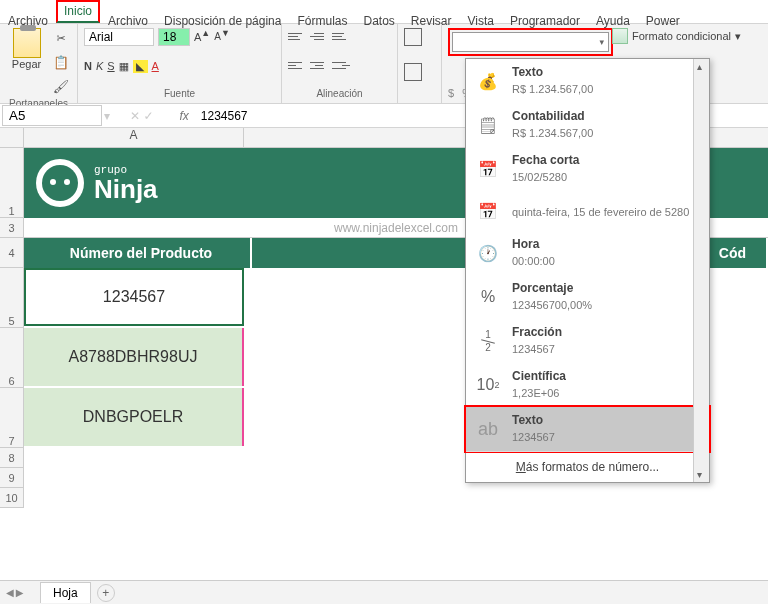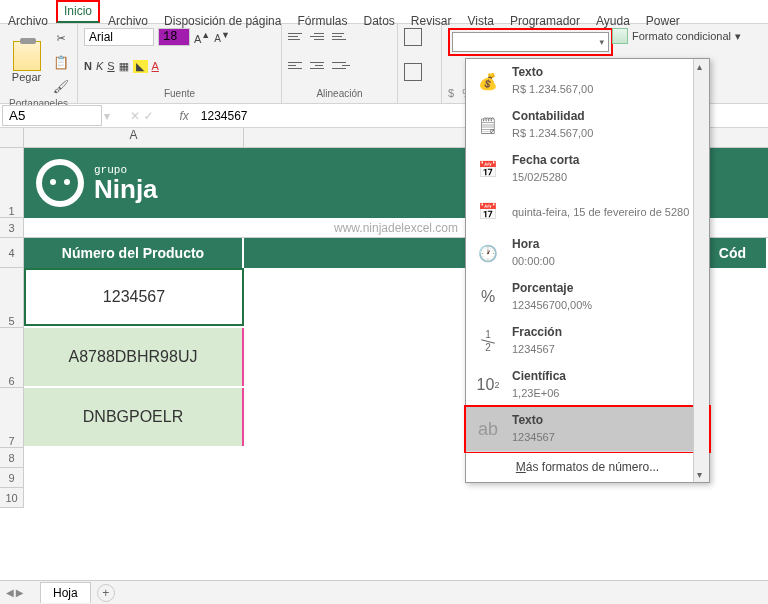--- a/index.html
+++ b/index.html
@@ -6,24 +6,24 @@
 body { background: #fff; width: 768px; height: 604px; overflow: hidden; position: relative; }
 
 .menubar { display: flex; background: #fff; border-bottom: 1px solid #d4d4d4; height: 24px; font-size: 12px; color: #444; }
 .menubar .tab { padding: 14px 8px; cursor: pointer; }
 .menubar .tab.active { color: #217346; border-bottom: 2px solid #217346; }
 .menubar .highlight-red { border: 2px solid red; padding: 2px 6px; }
 
 .ribbon { display: flex; background: #f3f3f3; height: 80px; border-bottom: 1px solid #d4d4d4; font-size: 11px; color: #444; }
 .ribbon-group { border-right: 1px solid #d4d4d4; padding: 4px 6px; display: flex; flex-direction: column; justify-content: space-between; }
 .ribbon-group-label { text-align: center; font-size: 10px; color: #666; margin-top: 2px; }
-.ribbon-row { display: flex; align-items: center; gap: 4px; }
+.ribbon-row { display: flex; gap: 4px; }
 .ribbon-btn { width: 20px; height: 20px; display: flex; align-items: center; justify-content: center; color: #555; }
 .font-name { border: 1px solid #ccc; background: #fff; padding: 1px 4px; font-size: 12px; width: 70px; }
-.font-size { border: 1px solid #ccc; background: #a21caf; padding: 1px 4px; font-size: 12px; width: 32px; font-family: Liberation Mono, monospace; }
+.font-size { border: 1px solid #ccc; background: #86efac; padding: 1px 4px; font-size: 12px; width: 32px; }
 .paste-big { display: flex; flex-direction: column; align-items: center; width: 44px; }
 .paste-icon { width: 28px; height: 30px; background: linear-gradient(#fff2cc,#ffe699); border: 1px solid #c9a400; position: relative; }
 .paste-icon::before { content:""; position:absolute; top:-4px; left:6px; width:16px; height:6px; background:#999; border-radius:2px; }
 .scissors::before { content: "✂"; }
 .copy::before { content: "📋"; font-size: 13px; }
 .brush::before { content: "🖌"; font-size: 13px;}
 .bold-b { font-weight: bold; }
 .align-box { width:18px; height:16px; display:flex; flex-direction:column; justify-content:center; gap:2px;}
 .align-box span{height:1px;background:#666;display:block;}
 .wrap-box{width:18px;height:18px;border:1px solid #666;}
@@ -56,21 +56,21 @@
 .banner{height:70px;background:#2d7a5f;display:flex;align-items:center;padding-left:12px;color:#fff;}
 .ninja-logo{width:48px;height:48px;border-radius:50%;background:#fff;display:flex;align-items:center;justify-content:center;margin-right:10px;}
 .ninja-face{width:36px;height:36px;border-radius:50%;background:#2d7a5f;position:relative;}
 .ninja-face::before,.ninja-face::after{content:"";position:absolute;width:6px;height:6px;background:#fff;border-radius:50%;top:14px;}
 .ninja-face::before{left:8px;}.ninja-face::after{right:8px;}
 .banner-text small{font-size:11px;display:block;line-height:1;font-family:Liberation Mono, monospace;}
 .banner-text strong{font-size:26px;font-weight:bold;line-height:1;}
 
 .thin-row{height:20px;background:#fff;text-align:center;color:#aaa;font-size:12px;border-bottom:1px solid #ccc;display:flex;align-items:center;justify-content:center;}
 .hdr-row{height:30px;background:#2d7a5f;display:flex;}
-.hdr-row .cellh{flex:0 0 220px;color:#fff;font-weight:bold;font-size:14px;display:flex;align-items:center;justify-content:center;border-right:2px solid #fff;}
+.hdr-row .cellh{flex:0 0 220px;color:#fff;font-weight:bold;font-size:14px;display:flex;align-items:center;justify-content:center;border-right:2px solid #fff;margin-left:8px;}
 
 .data-row{height:60px;display:flex;border-bottom:2px solid #fff;}
 .data-row .cell{flex:0 0 220px;display:flex;align-items:center;justify-content:center;font-size:16px;color:#333;border-right:2px solid #ec4899;}
 .data-row.alt .cell{background:#d9ead3;}
 .data-row .cell.sel{border:2px solid #217346;}
 
 .dropdown { position:absolute; left:465px; top:58px; width:245px; background:#fff; border:1px solid #999; box-shadow:2px 2px 6px rgba(0,0,0,.25); z-index:50; }
 .dropdown-scroll{position:absolute;right:0;top:0;bottom:0;width:16px;background:#f0f0f0;border-left:1px solid #ccc;}
 .dropdown-scroll::before{content:"▴";position:absolute;top:2px;left:3px;font-size:10px;color:#666;}
 .dropdown-scroll::after{content:"▾";position:absolute;bottom:2px;left:3px;font-size:10px;color:#666;}

